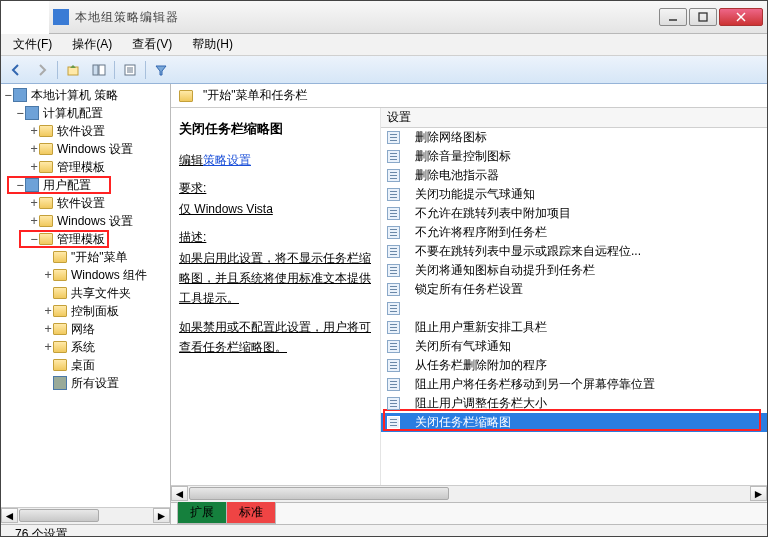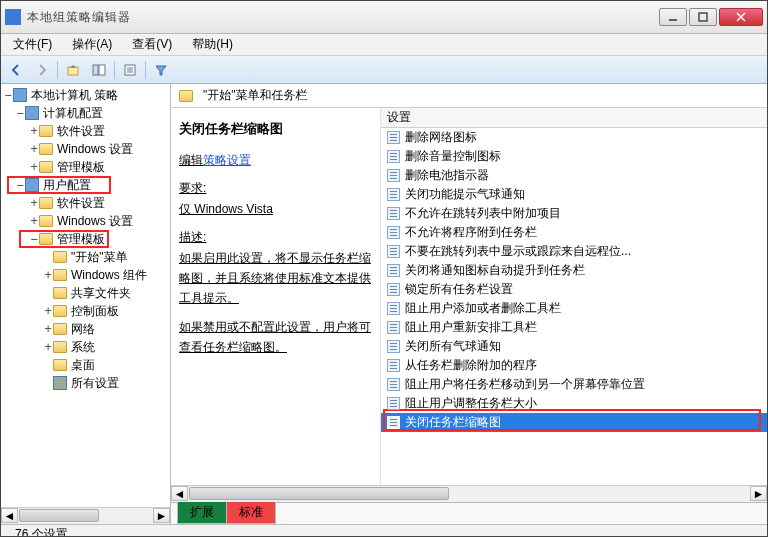--- a/index.html
+++ b/index.html
@@ -1,17 +1,17 @@
 <!DOCTYPE html>
 <html><head>
 <meta charset="utf-8">
 <style>
 * { box-sizing: border-box; margin: 0; padding: 0; font-family: "SimSun", "Microsoft YaHei", sans-serif; font-size: 12px; }
 body { background: #fff; width: 768px; height: 537px; overflow: hidden; border: 1px solid #444; }
-.titlebar { height: 28px; background: linear-gradient(#f8f8f8,#e4e4e4); border-bottom: 1px solid #b8b8b8; display: flex; align-items: center; padding: 16px 4px; }
+.titlebar { height: 28px; background: linear-gradient(#f8f8f8,#e4e4e4); border-bottom: 1px solid #b8b8b8; display: flex; align-items: center; padding: 16px 4px; margin-left: 48px; }
 .titlebar .icon { width: 16px; height: 16px; background: #3a7bd5; margin-right: 6px; }
 .titlebar .title { flex: 1; color: #444; letter-spacing: 1px; }
 .winbtns { display: flex; gap: 2px; }
 .winbtn { width: 28px; height: 18px; border: 1px solid #888; border-radius: 2px; background: linear-gradient(#f4f4f4,#ddd); display: flex; align-items: center; justify-content: center; cursor: pointer; }
 .winbtn.close { background: linear-gradient(#e68,#c33); border-color: #a33; color: #fff; width: 44px; }
 .winbtn svg { width: 10px; height: 10px; }
 .menubar { height: 22px; background: #f2f2f2; border-bottom: 1px solid #d0d0d0; display: flex; align-items: center; padding: 0 4px; gap: 4px; }
 .menubar span { padding: 2px 8px; cursor: default; }
 .toolbar { height: 28px; background: linear-gradient(#ecf3fb,#d6e6f7); border-bottom: 1px solid #96b4d8; display: flex; align-items: center; padding: 0 4px; gap: 4px; }
 .tb { width: 22px; height: 22px; border: 1px solid transparent; display: flex; align-items: center; justify-content: center; cursor: pointer; }
@@ -26,21 +26,21 @@
 .content { flex: 1; display: flex; flex-direction: column; min-width: 0; }
 .content-head { height: 24px; display: flex; align-items: center; padding: 0 8px; border-bottom: 1px solid #ccc; gap: 6px; }
 .content-body { flex: 1; display: flex; min-height: 0; }
 .desc-pane { width: 210px; padding: 10px 8px; border-right: 1px solid #e4e4e4; overflow-wrap: break-word; line-height: 1.7; }
 .desc-pane h3 { font-size: 13px; font-weight: bold; margin-bottom: 10px; }
 .desc-pane a { color: #1a4fd8; text-decoration: underline; cursor: pointer; }
 .desc-pane p { margin-top: 8px; text-decoration: underline; }
 .list-pane { flex: 1; display: flex; flex-direction: column; min-width: 0; }
 .list-header { height: 20px; border-bottom: 1px solid #d0d0d0; background: #f6f6f6; padding: 2px 6px; display: flex; align-items: center; }
 .list-items { flex: 1; overflow: auto; position: relative; }
-.li-row { display: flex; align-items: center; height: 19px; padding: 0 6px; gap: 5px; white-space: nowrap; cursor: default; }
+.li-row { display: flex; align-items: center; height: 19px; padding: 0 6px; gap: 15px; white-space: nowrap; cursor: default; }
 .li-row .ic { width: 13px; height: 13px; border: 1px solid #8aa8c8; background: #eaf2fb; flex-shrink: 0; position: relative; }
 .li-row .ic::after { content: ""; position: absolute; inset: 2px; background: repeating-linear-gradient(#6a88a8 0 1px,transparent 1px 3px); }
 .li-row.selected { background: #2a7de1; color: #fff; }
 .li-row.selected .ic { border-color: #fff; }
 .tabs { height: 22px; border-top: 1px solid #bbb; display: flex; align-items: flex-end; padding-left: 6px; background: #f8f8f8; }
 .tab { padding: 2px 12px; border: 1px solid #bbb; border-top: none; background: #ef4444; margin-right: -1px; cursor: pointer; }
 .tab.active { background: #15803d; font-weight: normal; }
 .status { height: 18px; border-top: 1px solid #bbb; padding: 1px 14px; background: #f2f2f2; }
 .hscroll { height: 17px; background: #f0f0f0; border-top: 1px solid #ccc; position: relative; }
 .hscroll .arrow { width: 17px; height: 15px; border: 1px solid #bbb; background: linear-gradient(#fdfdfd,#e4e4e4); position: absolute; top: 0; display: flex; align-items: center; justify-content: center; }
@@ -264,21 +264,20 @@
             <div class="li-row">
               <span class="ic"></span>
               <span>关闭将通知图标自动提升到任务栏</span>
             </div>
             <div class="li-row">
               <span class="ic"></span>
               <span>锁定所有任务栏设置</span>
             </div>
             <div class="li-row">
               <span class="ic"></span>
-              <span>阻止用户添加或者删除工具栏</span>
             </div>
             <div class="li-row">
               <span class="ic"></span>
               <span>阻止用户重新安排工具栏</span>
             </div>
             <div class="li-row">
               <span class="ic"></span>
               <span>关闭所有气球通知</span>
             </div>
             <div class="li-row">

